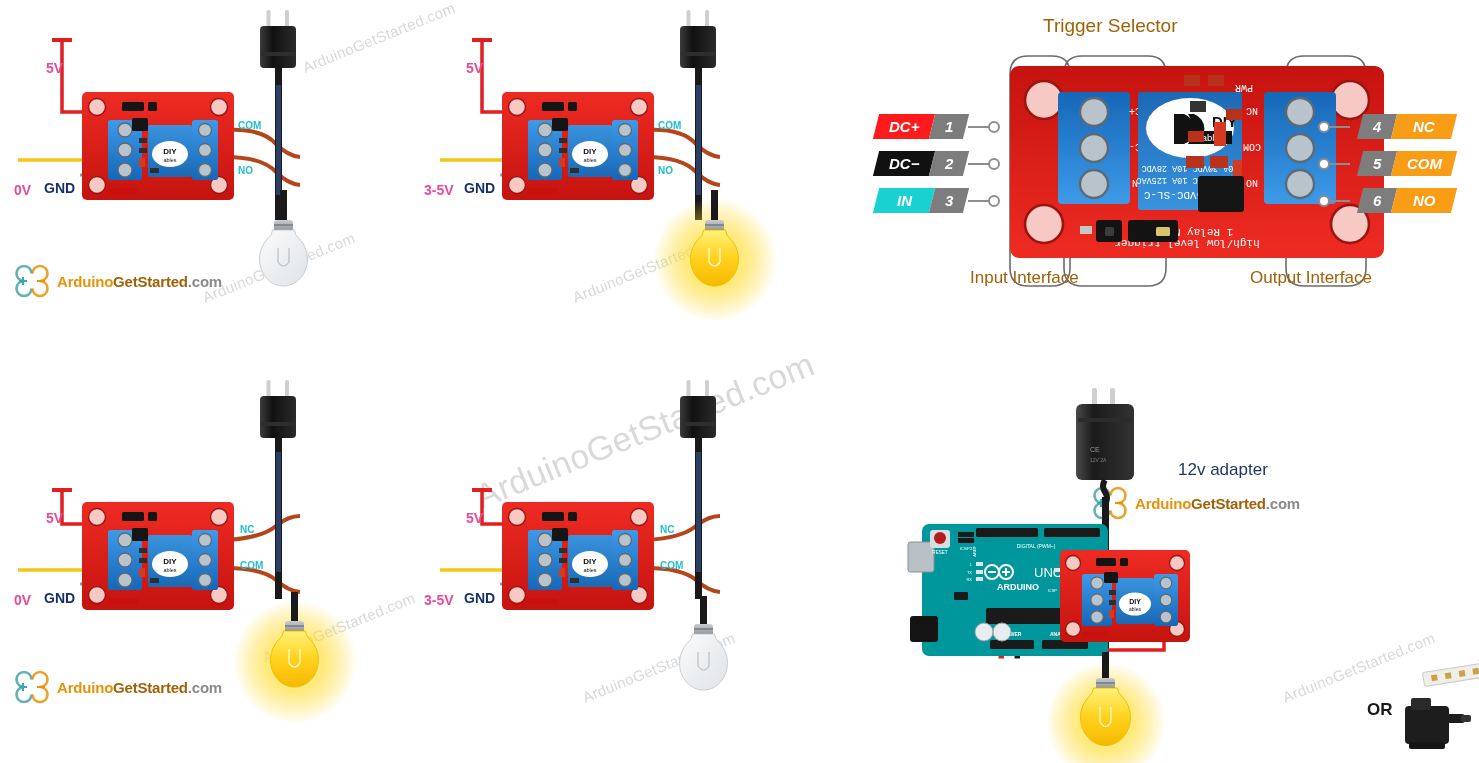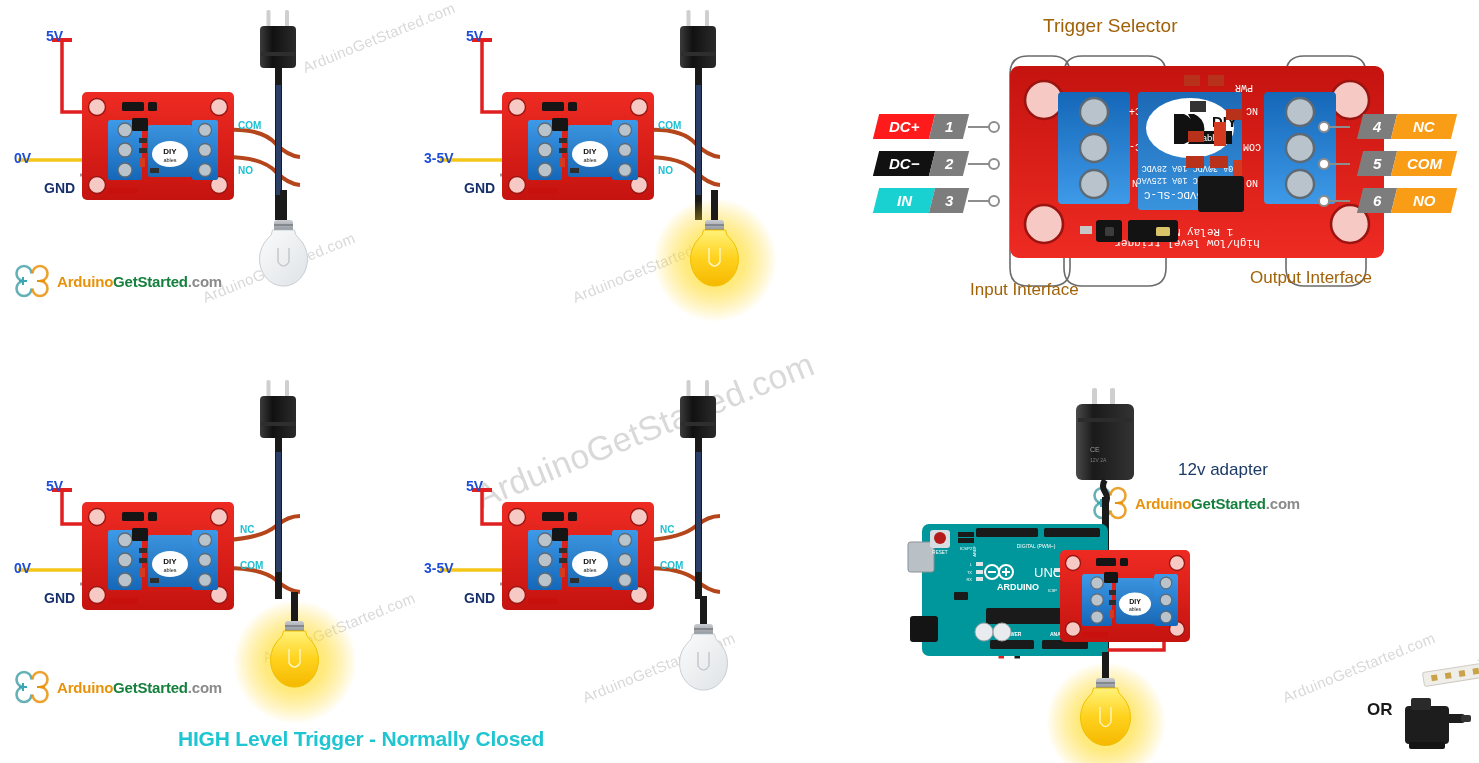--- a/index.html
+++ b/index.html
@@ -15,32 +15,32 @@
     position:absolute; color:#d9d9d9; font-size:15px; font-weight:400;
     transform:rotate(-22deg); transform-origin:left top; white-space:nowrap;
     user-select:none; pointer-events:none; letter-spacing:.3px;
   }
 
   
   .ags-logo { position:absolute; display:flex; align-items:center; gap:5px; }
   .ags-logo .mark { width:40px; height:26px; position:relative; flex:0 0 auto; }
   .ags-txt { font-size:15px; font-weight:bold; letter-spacing:-.2px; }
   .ags-txt .a { color:#e8920a; }
-  .ags-txt .g { color:#15803d; }
+  .ags-txt .g { color:#a16207; }
   .ags-txt .c { color:#8b8b8b; font-weight:bold; }
 
   
   .caption {
     position:absolute; color:#1fc6d2; font-weight:bold; font-size:21px;
     white-space:nowrap; letter-spacing:-.2px;
   }
 
   
   .lbl { position:absolute; white-space:nowrap; font-weight:bold; }
-  .lbl-red  { color:#1d4ed8; font-size:14px; }
+  .lbl-red  { color:#ec4899; font-size:14px;margin-top:32px; }
   .lbl-navy { color:#17306b; font-size:14px; }
   .lbl-cyan { color:#1fbfd2; font-size:10px; font-weight:bold; }
 
   svg { position:absolute; left:0; top:0; overflow:visible; }
 
   
   .chip {
     position:absolute; height:25px; display:flex; align-items:stretch;
     font-style:italic; font-weight:bold; font-size:15px;
   }
@@ -433,21 +433,20 @@
         <line x1="7" y1="13" x2="15" y2="13" stroke="#3aa7b5" stroke-width="2"></line>
         <line x1="11" y1="9" x2="11" y2="17" stroke="#3aa7b5" stroke-width="2"></line>
         <line x1="25" y1="13" x2="33" y2="13" stroke="#e8920a" stroke-width="2"></line>
       </svg>
     </span>
     <span class="ags-txt">
       <span class="a">Arduino</span><span class="g">GetStarted</span><span class="c">.com</span>
     </span>
   </div>
 
-  <div class="caption" style="left:178px; top:355px;">HIGH Level Trigger - Normally Closed</div>
 </div>
 
 <div class="panel" style="left:860px; top:0; width:619px; height:310px;">
 
   <div class="ifacelbl" style="left:183px; top:15px; font-size:19px;">Trigger Selector</div>
 
   <svg width="619" height="310" style="left:0; top:0;">
     <path d="M168,56 q-18,0 -18,18 L150,268 q0,18 18,18 L192,286 q18,0 18,-18 L210,74 q0,-18 -18,-18 Z" fill="none" stroke="#6b6b6b" stroke-width="1.6"></path>
     <path d="M222,56 q-18,0 -18,18 L204,268 q0,18 18,18 L288,286 q18,0 18,-18 L306,74 q0,-18 -18,-18 Z" fill="none" stroke="#6b6b6b" stroke-width="1.6"></path>
     <path d="M444,56 q-18,0 -18,18 L426,268 q0,18 18,18 L488,286 q18,0 18,-18 L506,74 q0,-18 -18,-18 Z" fill="none" stroke="#6b6b6b" stroke-width="1.6"></path>
@@ -578,21 +577,21 @@
     <circle cx="134" cy="201" r="5" fill="#fff" stroke="#8d8d8d" stroke-width="2"></circle>
 
     <line x1="490" y1="127" x2="512" y2="127" stroke="#8d8d8d" stroke-width="2" transform="translate(-22,0)"></line>
     <line x1="490" y1="164" x2="512" y2="164" stroke="#8d8d8d" stroke-width="2" transform="translate(-22,0)"></line>
     <line x1="490" y1="201" x2="512" y2="201" stroke="#8d8d8d" stroke-width="2" transform="translate(-22,0)"></line>
     <circle cx="464" cy="127" r="5" fill="#fff" stroke="#8d8d8d" stroke-width="2"></circle>
     <circle cx="464" cy="164" r="5" fill="#fff" stroke="#8d8d8d" stroke-width="2"></circle>
     <circle cx="464" cy="201" r="5" fill="#fff" stroke="#8d8d8d" stroke-width="2"></circle>
   </svg>
 
-  <div class="ifacelbl" style="left:110px; top:268px;margin-top:12px;">Input Interface</div>
+  <div class="ifacelbl" style="left:110px; top:268px;">Input Interface</div>
   <div class="ifacelbl" style="left:390px; top:268px;">Output Interface</div>
 </div>
 
 <div class="panel" style="left:880px; top:372px; width:599px; height:391px;">
 
   <div class="ags-logo" style="left:210px; top:118px;">
     <span class="mark">
       <svg width="40" height="26" viewBox="0 0 40 26">
         <path d="M12,13 a7.5,7.5 0 1,1 7.5,-7.5 M12,13 a7.5,7.5 0 1,0 7.5,7.5" fill="none" stroke="#4aa3a8" stroke-width="2.6" opacity=".85"></path>
         <path d="M28,13 a7.5,7.5 0 1,0 -7.5,-7.5 M28,13 a7.5,7.5 0 1,1 -7.5,7.5" fill="none" stroke="#e8920a" stroke-width="2.6" opacity=".85"></path>

